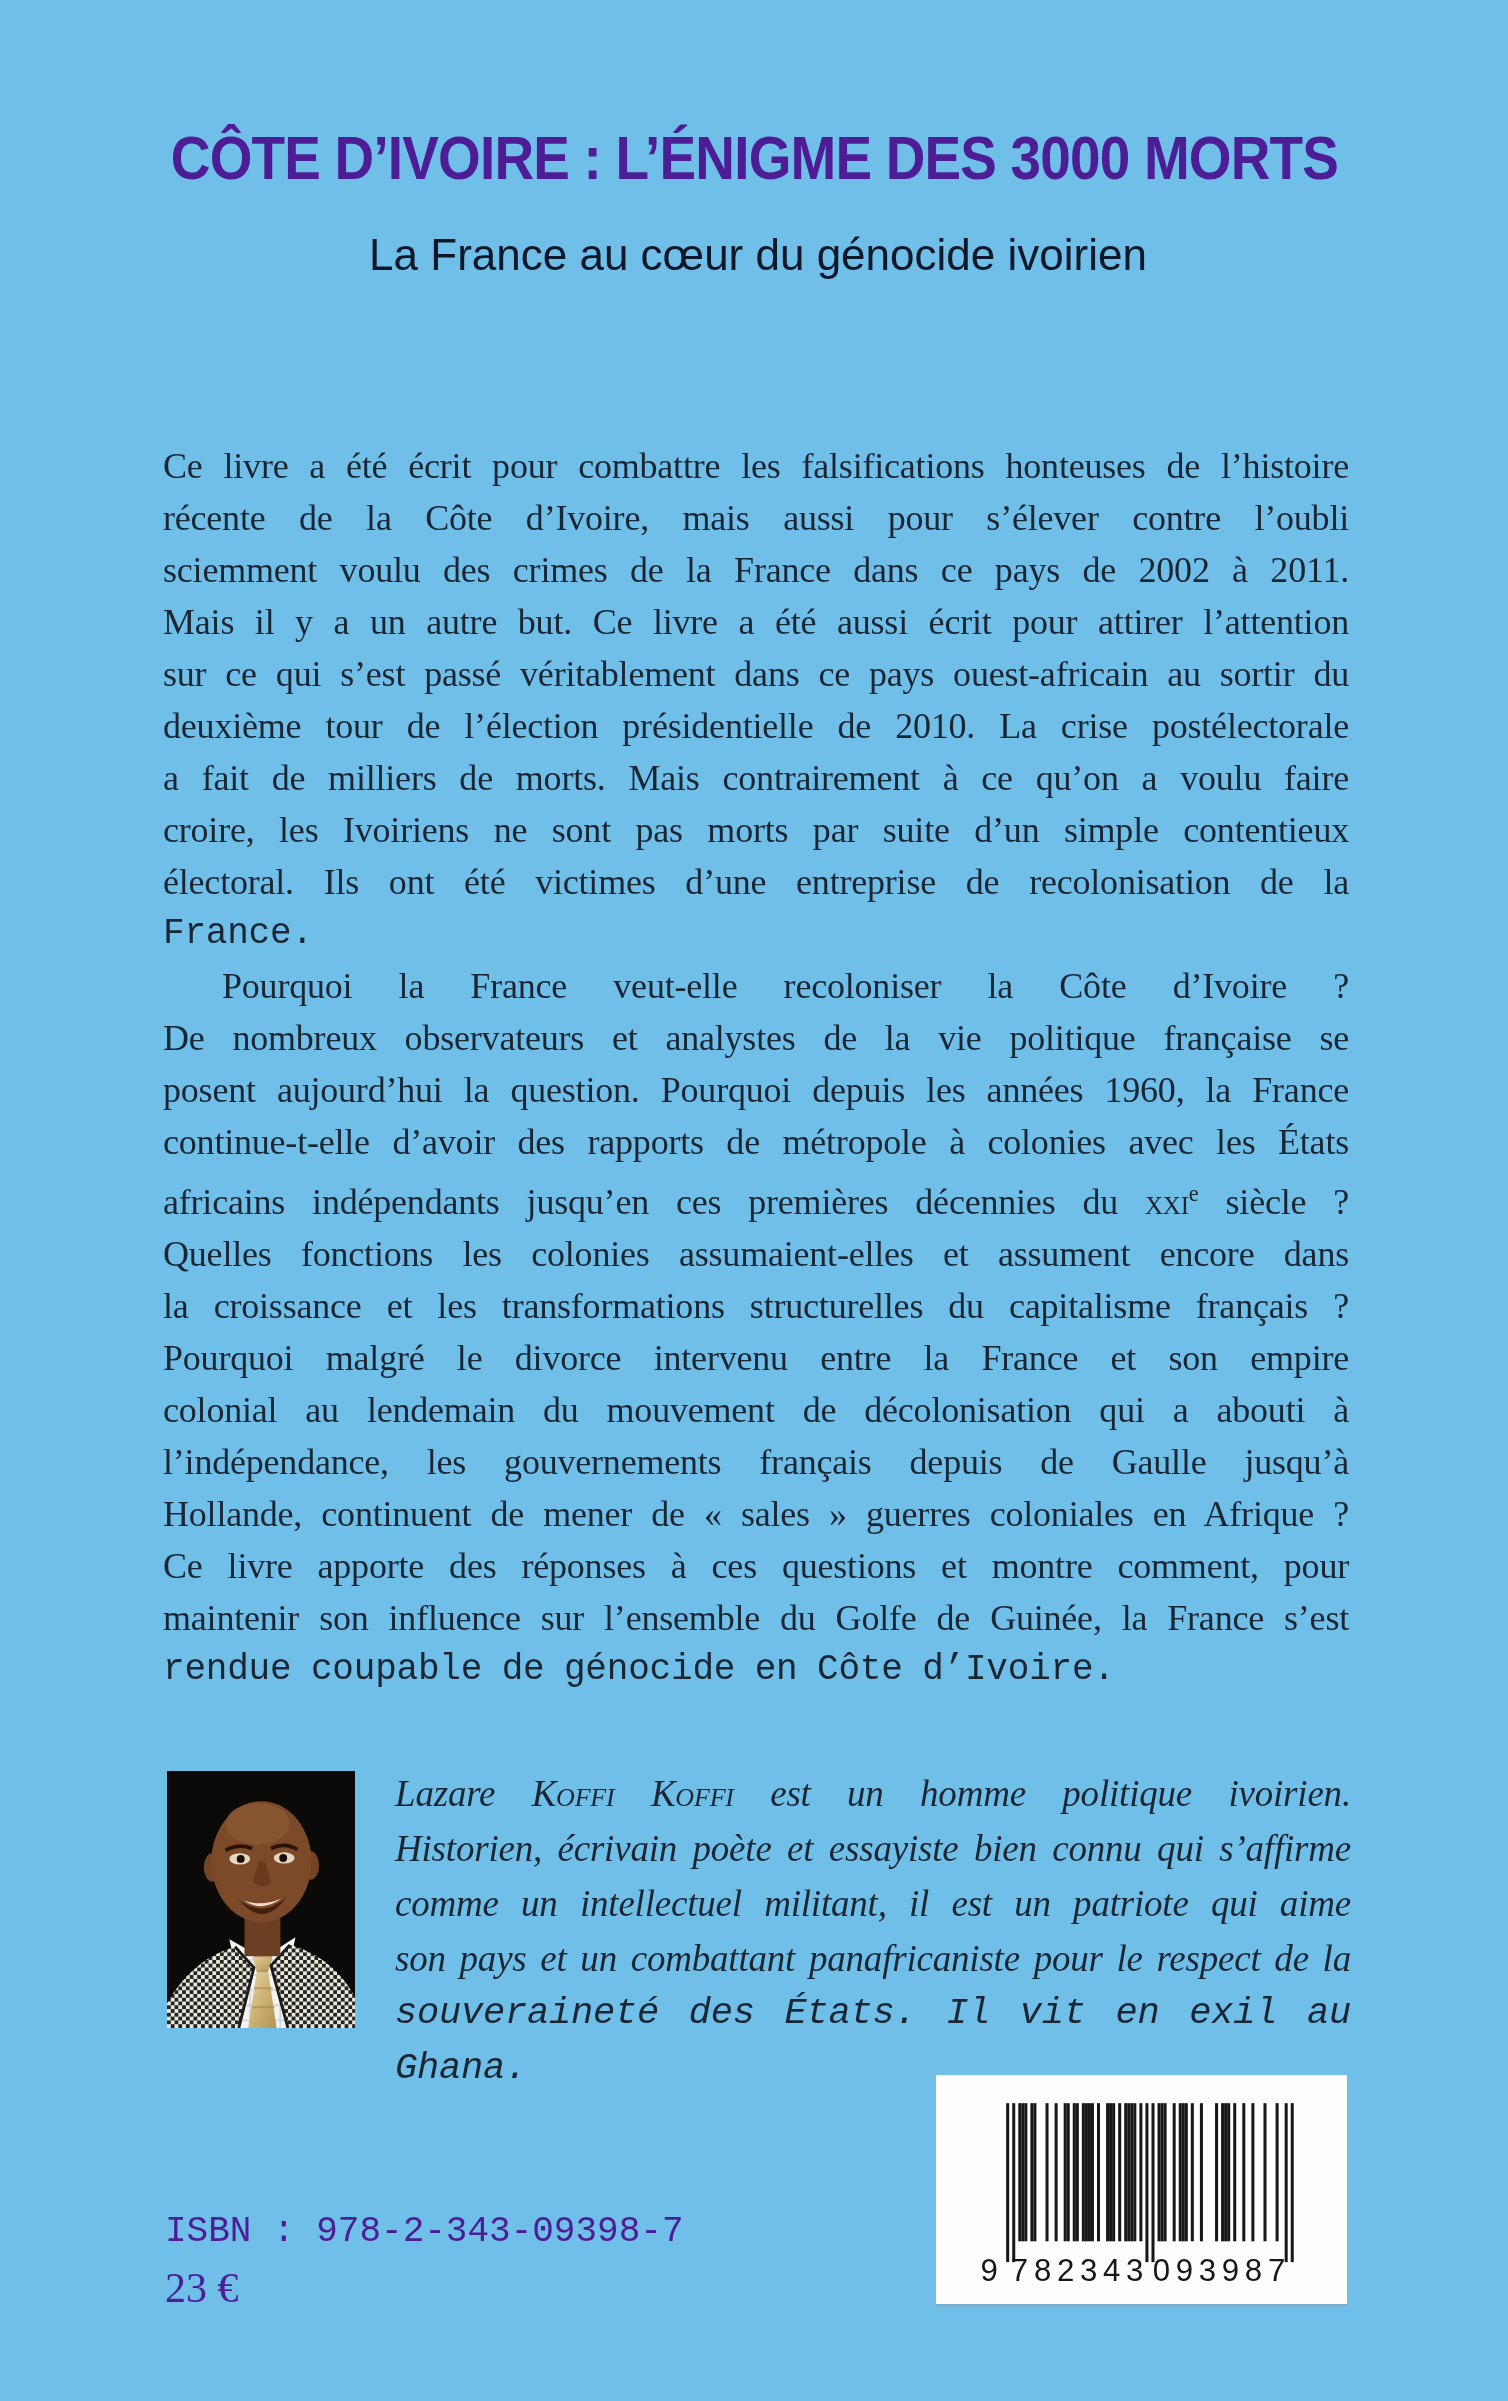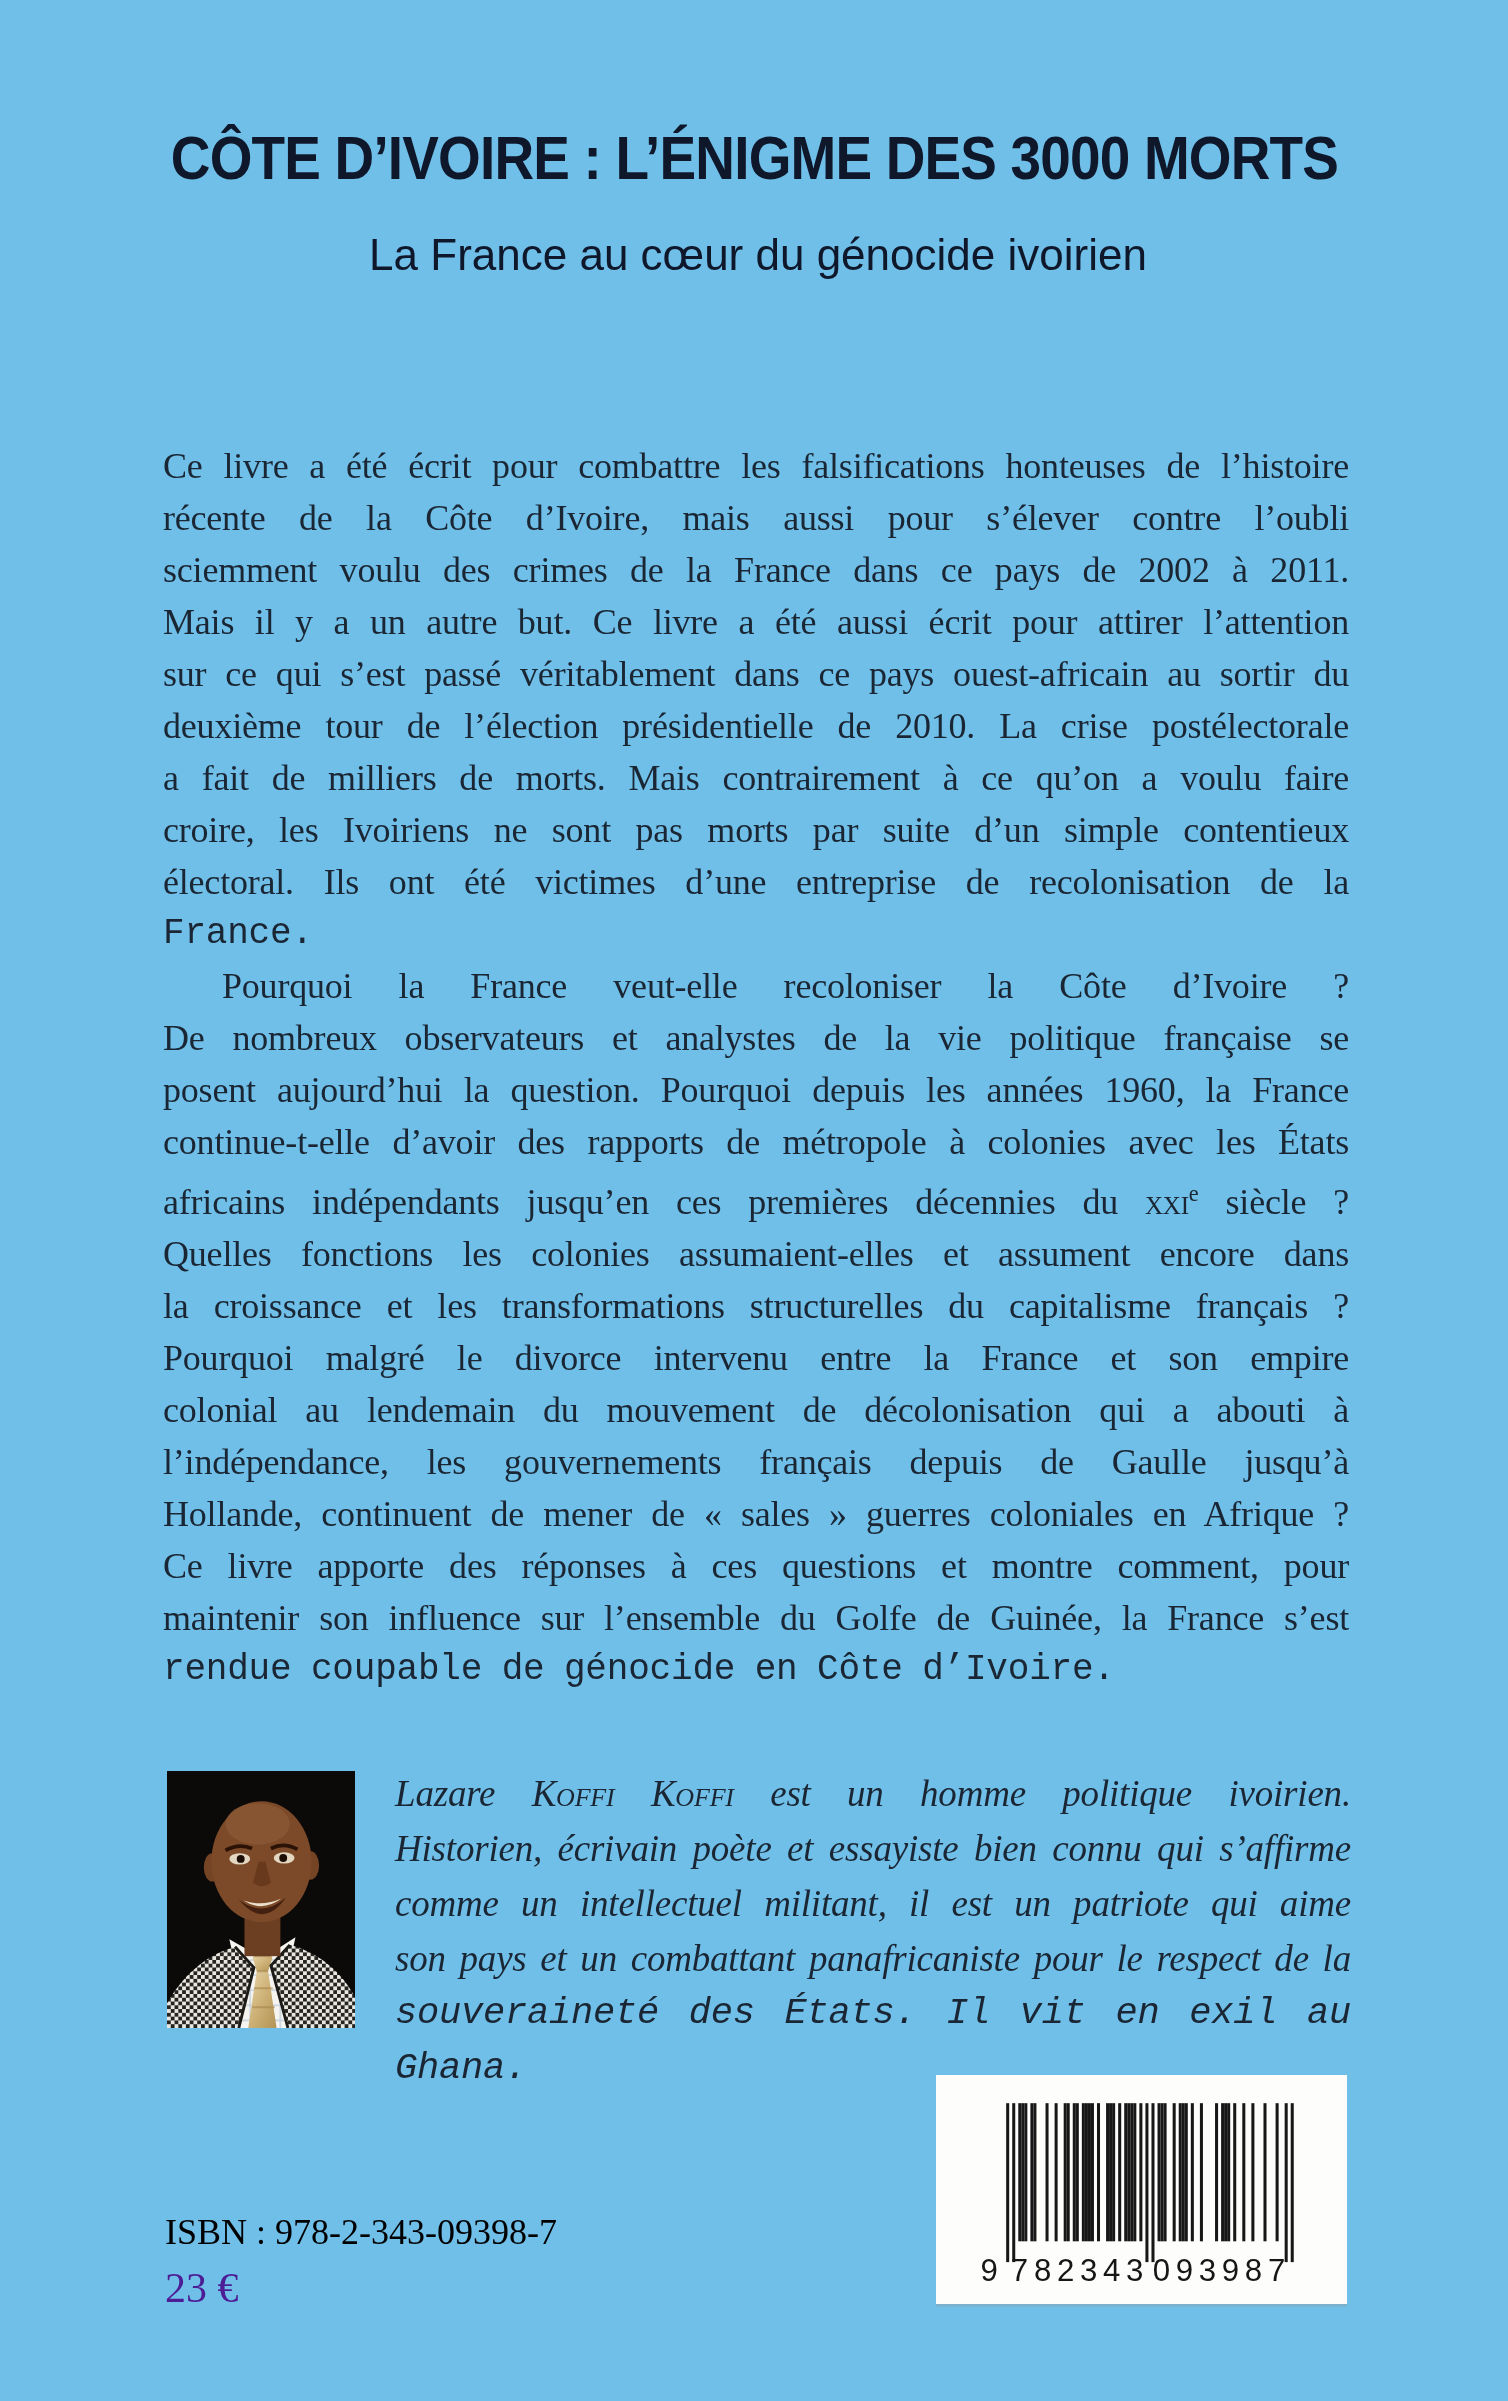--- a/index.html
+++ b/index.html
@@ -4,21 +4,21 @@
 <style>
   html,body { margin:0; padding:0; background:#444; }
   .page {
     position:relative; width:1508px; height:2402px; margin:0 auto;
     background:#70bfe9; overflow:hidden;
     font-family:"Liberation Serif", serif; color:#1a2633;
   }
   .title {
     position:absolute; top:123px; left:0; width:100%; text-align:center;
     font-family:"Liberation Sans", sans-serif; font-weight:bold; font-size:61px;
-    color:#0f172a; white-space:nowrap;
+    color:#4c1d95; white-space:nowrap;
   }
   .title-inner { display:inline-block; transform:scaleX(.9); transform-origin:50% 50%; letter-spacing:-0.9px; }
   .subtitle {
     position:absolute; top:230px; left:4px; width:100%; text-align:center;
     font-family:Liberation Sans, sans-serif; font-size:44px; color:#0f172a;
   }
   .blurb {
     position:absolute; left:163px; top:440px; width:1186px;
     font-size:36px; line-height:52px; letter-spacing:-0.2px; word-spacing:-1.9px;
   }
@@ -28,21 +28,21 @@
   .smallcaps { font-variant:small-caps; }
   .sup { font-size:0.62em; vertical-align:super; }
   .photo { position:absolute; left:167px; top:1771px; width:188px; height:257px; }
   .bio {
     position:absolute; left:395px; top:1766px; width:956px;
     font-style:italic; font-size:37px; line-height:55px; letter-spacing:-0.2px;
   }
   .bio-name { font-weight:normal; }
   .isbn {
     position:absolute; left:165px; top:2211px;
-    font-family:Liberation Serif, serif; font-size:36px; color:#000000;
+    font-family:Liberation Mono, monospace; font-size:36px; color:#4c1d95;
   }
   .price { position:absolute; left:165px; top:2264px; font-size:42px; color:#4c1d95; }
   .barcode-panel {
     position:absolute; left:936px; top:2075px; width:411px; height:229px;
     background:#fdfdfc; box-shadow:0 2.8px 0 rgba(140,155,162,.38);
   }
   .barcode-svg { position:absolute; left:38px; top:28px; }
   .barcode-digits { font-family:"Liberation Sans", sans-serif; }
 </style>
 </head>

